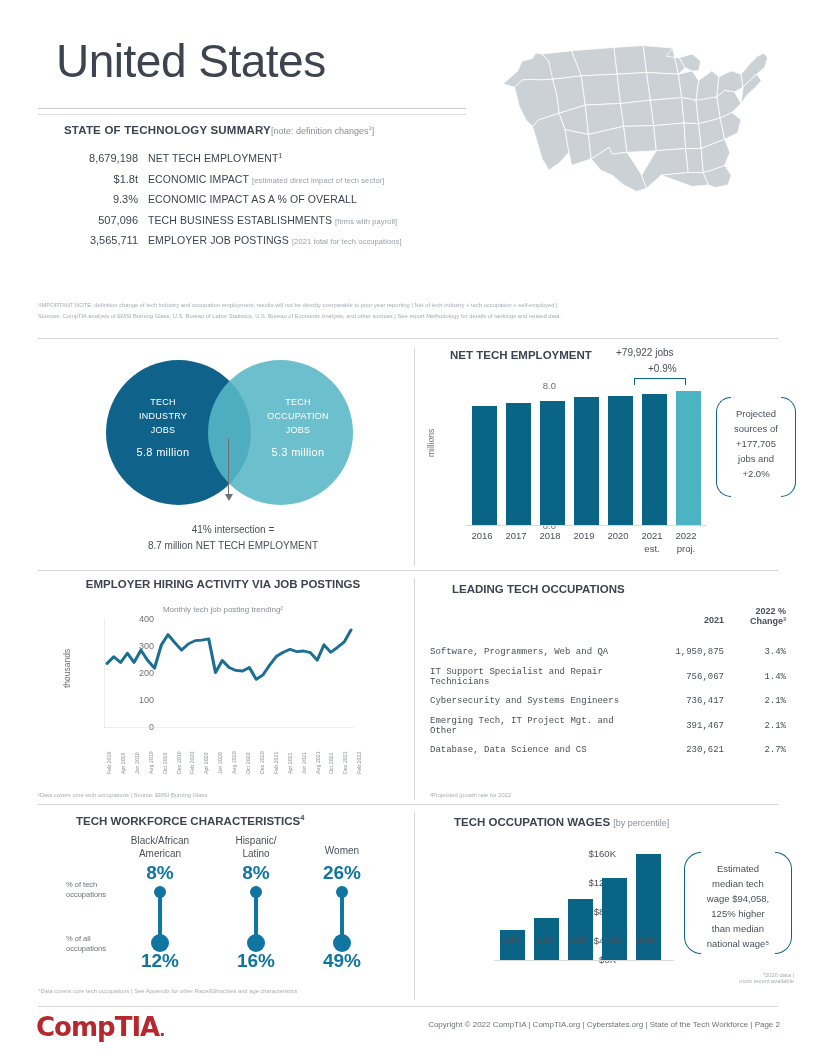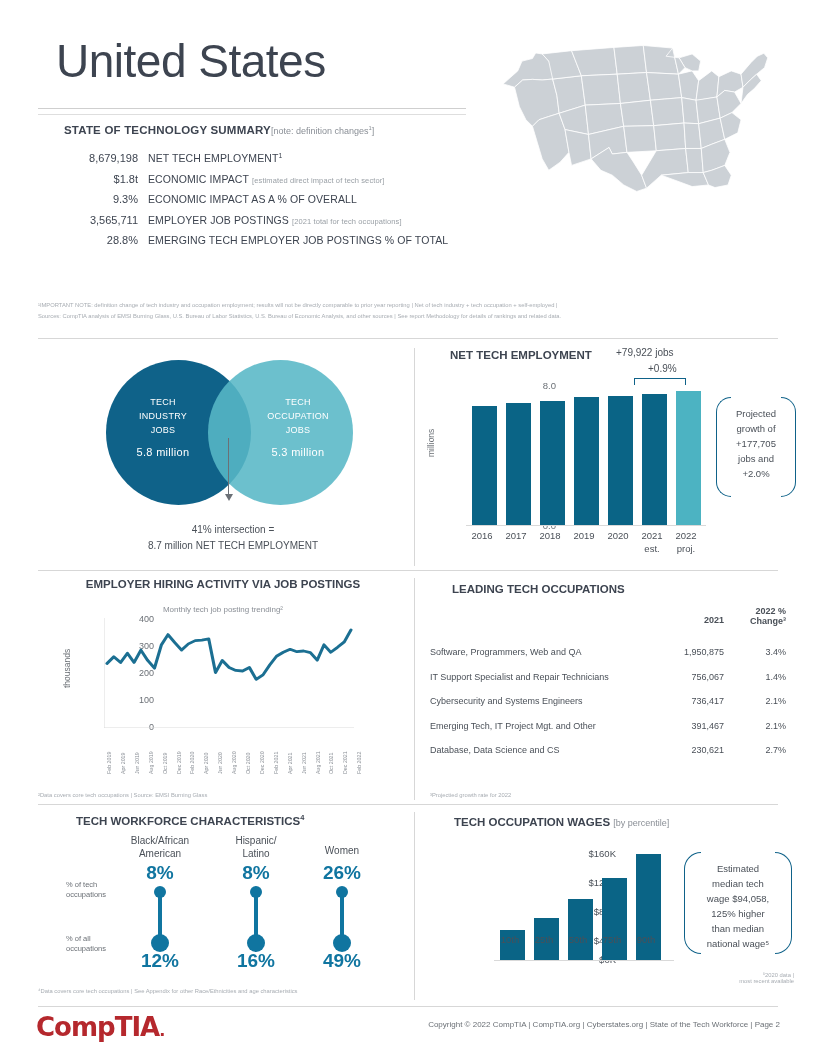--- a/index.html
+++ b/index.html
@@ -77,21 +77,21 @@
   .lchart { position:absolute; left:66px; top:40px; width:250px; height:110px; }
   .lyl { position:absolute; right:254px; font-size:9px; color:#6b7076; width:34px; text-align:right; }
   .lylabel { position:absolute; left:24px; top:110px; font-size:8.5px; color:#6b7076; transform:rotate(-90deg); transform-origin:left top; }
   .lxlab { position:absolute; font-size:5.3px; color:#8a8f96; white-space:nowrap; transform:rotate(-90deg); transform-origin:left top; }
   .fnote { position:absolute; font-size:5.8px; color:#a7acb2; }
 
   .occ-box { position:absolute; left:430px; top:578px; width:370px; height:215px; }
   .occ-title { position:absolute; left:22px; top:5px; font-size:11.5px; font-weight:bold; color:#3d4450; }
   .occ-tbl { position:absolute; left:0; top:28px; width:366px; font-size:9px; }
   .occ-hdr { display:flex; font-weight:bold; color:#3d4450; font-size:9px; }
-  .occ-r { display:flex; align-items:center; height:24.5px; }
+  .occ-r { display:flex; align-items:center; height:24.5px;font-family:Liberation Mono, monospace; }
   .c-name { width:214px; color:#4a5058; font-size:9px; }
   .c-num { width:80px; text-align:right; color:#4a5058; font-size:9px; }
   .c-pct { width:62px; text-align:right; color:#4a5058; font-size:9px; }
 
   
   .wf-box { position:absolute; left:38px; top:812px; width:370px; height:190px; }
   .wf-title { position:absolute; left:38px; top:3px; font-size:11.5px; font-weight:bold; color:#3d4450; }
   .wf-col { position:absolute; width:92px; text-align:center; }
   .wf-head { font-size:10px; color:#4a5058; line-height:13px; height:28px; }
   .wf-top { font-size:19px; font-weight:bold; color:#1075a0; line-height:22px; }
@@ -188,26 +188,26 @@
       </div>
       <div class="sum-row">
         <div class="sum-val">$1.8t</div>
         <div class="sum-lab"><span>ECONOMIC IMPACT</span><sup></sup> <span class="paren">[estimated  direct impact of tech sector]</span></div>
       </div>
       <div class="sum-row">
         <div class="sum-val">9.3%</div>
         <div class="sum-lab"><span>ECONOMIC IMPACT AS A % OF OVERALL</span><sup></sup> <span class="paren"></span></div>
       </div>
       <div class="sum-row">
+        <div class="sum-val">507,096</div>
+        <div class="sum-lab"><span>TECH BUSINESS ESTABLISHMENTS</span><sup></sup> <span class="paren">[firms with payroll]</span></div>
+      </div>
+      <div class="sum-row">
         <div class="sum-val">3,565,711</div>
         <div class="sum-lab"><span>EMPLOYER JOB POSTINGS</span><sup></sup> <span class="paren">[2021 total for tech occupations]</span></div>
-      </div>
-      <div class="sum-row">
-        <div class="sum-val">28.8%</div>
-        <div class="sum-lab"><span>EMERGING TECH EMPLOYER JOB POSTINGS % OF TOTAL</span><sup></sup> <span class="paren"></span></div>
       </div>
     </div>
 
     <div class="fn-block">
       <div>¹IMPORTANT NOTE: definition change of tech industry and occupation employment; results will not be directly comparable to prior year reporting | Net of tech industry + tech occupation + self-employed |</div>
       <div>Sources: CompTIA analysis of EMSI Burning Glass, U.S. Bureau of Labor Statistics, U.S. Bureau of Economic Analysis, and other sources | See report Methodology for details of rankings and related data.</div>
     </div>
   </div>
 
   <div class="hr-section" style="top:338px;"></div>
@@ -284,21 +284,21 @@
         <div>2021</div>
         <div>est.</div>
       </div>
     <div class="xtick" style="left:249px;">
         <div>2022</div>
         <div>proj.</div>
       </div>
 
     <div class="curly">
       <div>Projected</div>
-      <div>growth of</div>
+      <div>sources of</div>
       <div>+177,705</div>
       <div>jobs and</div>
       <div>+2.0%</div>
     </div>
   </div>
 
   <div class="hr-section" style="top:570px;"></div>
 
   <div class="vline" style="left:414px; top:578px; height:222px;"></div>
 

